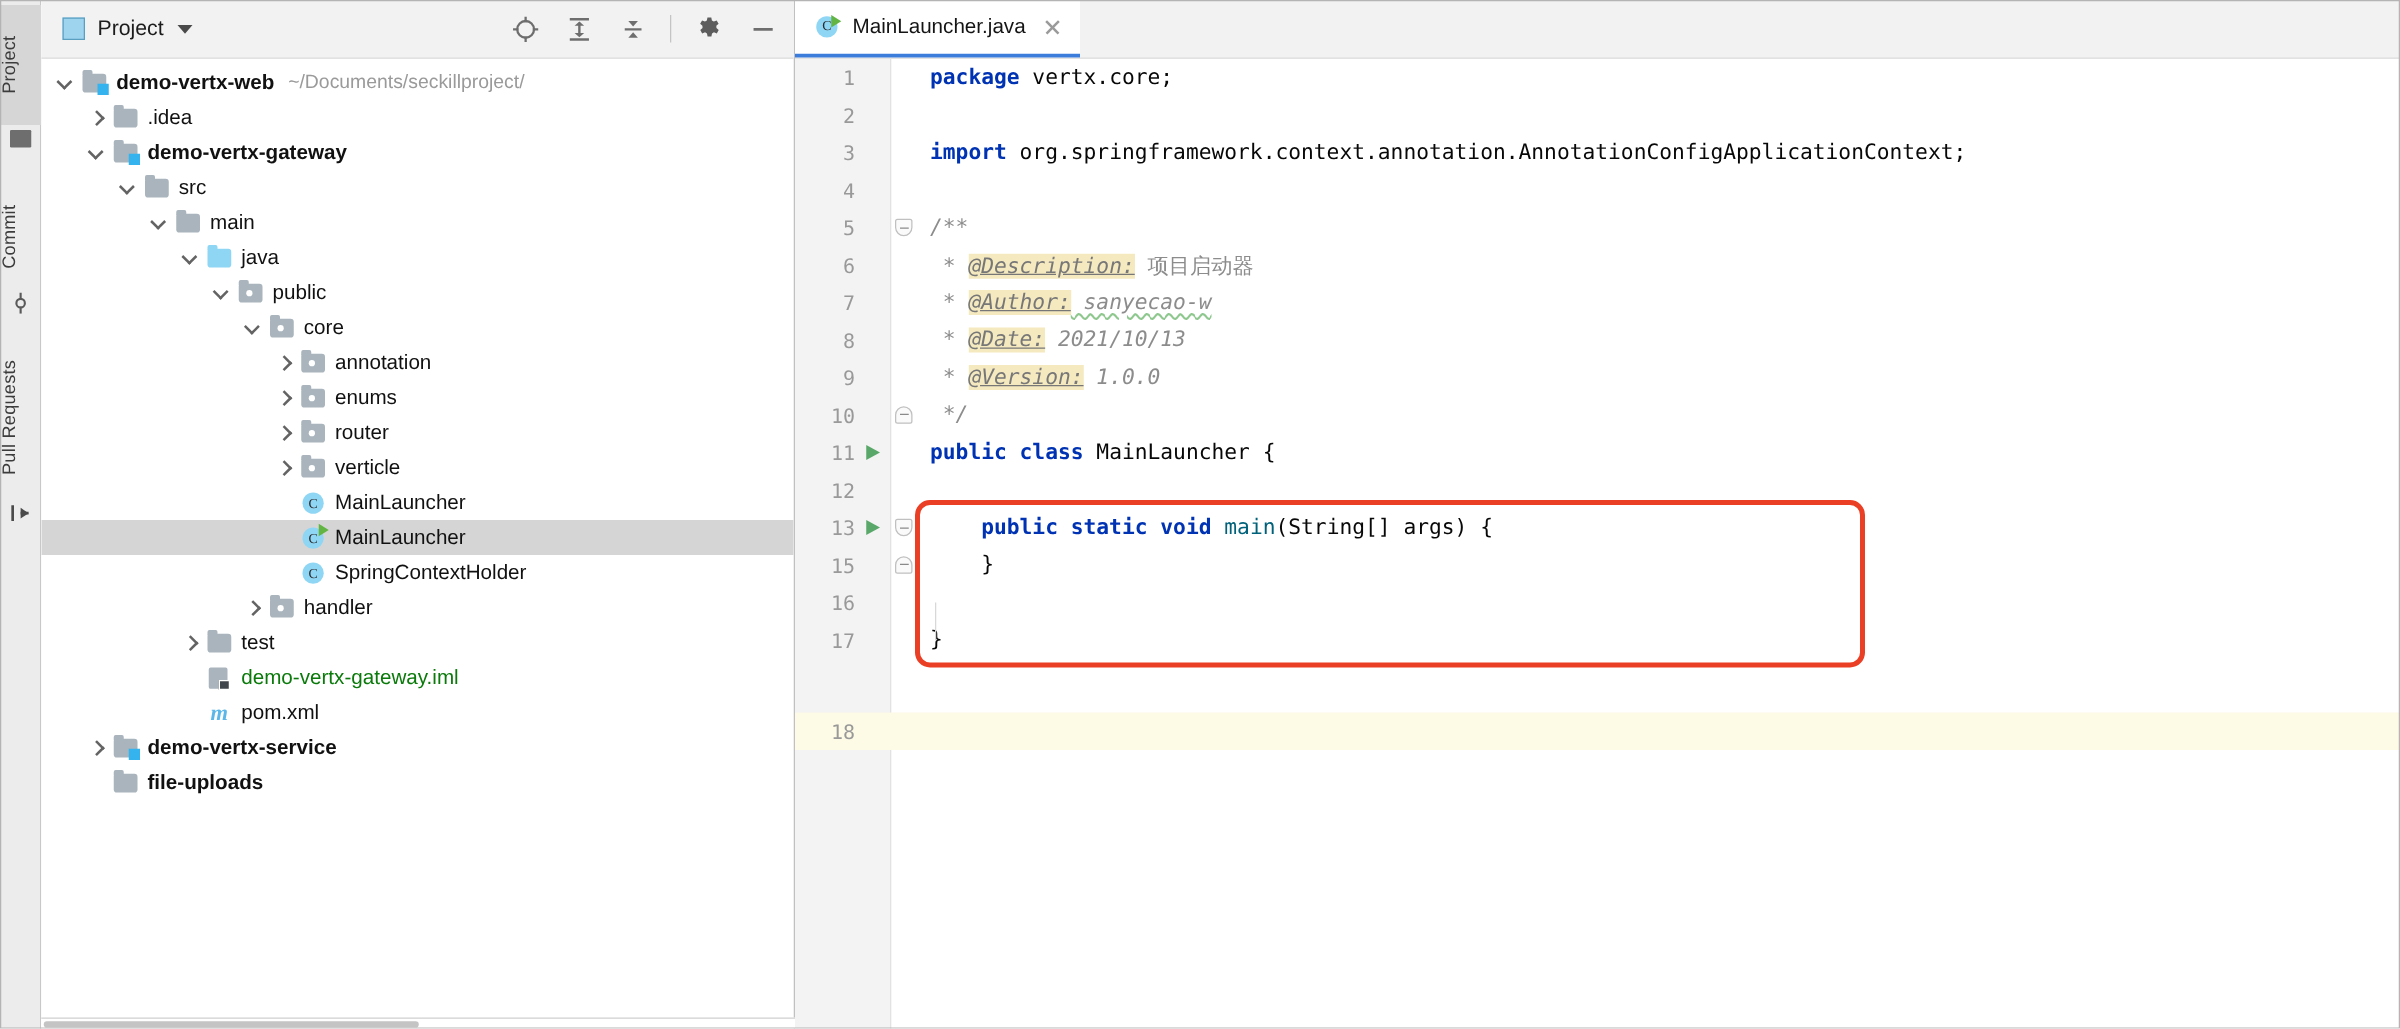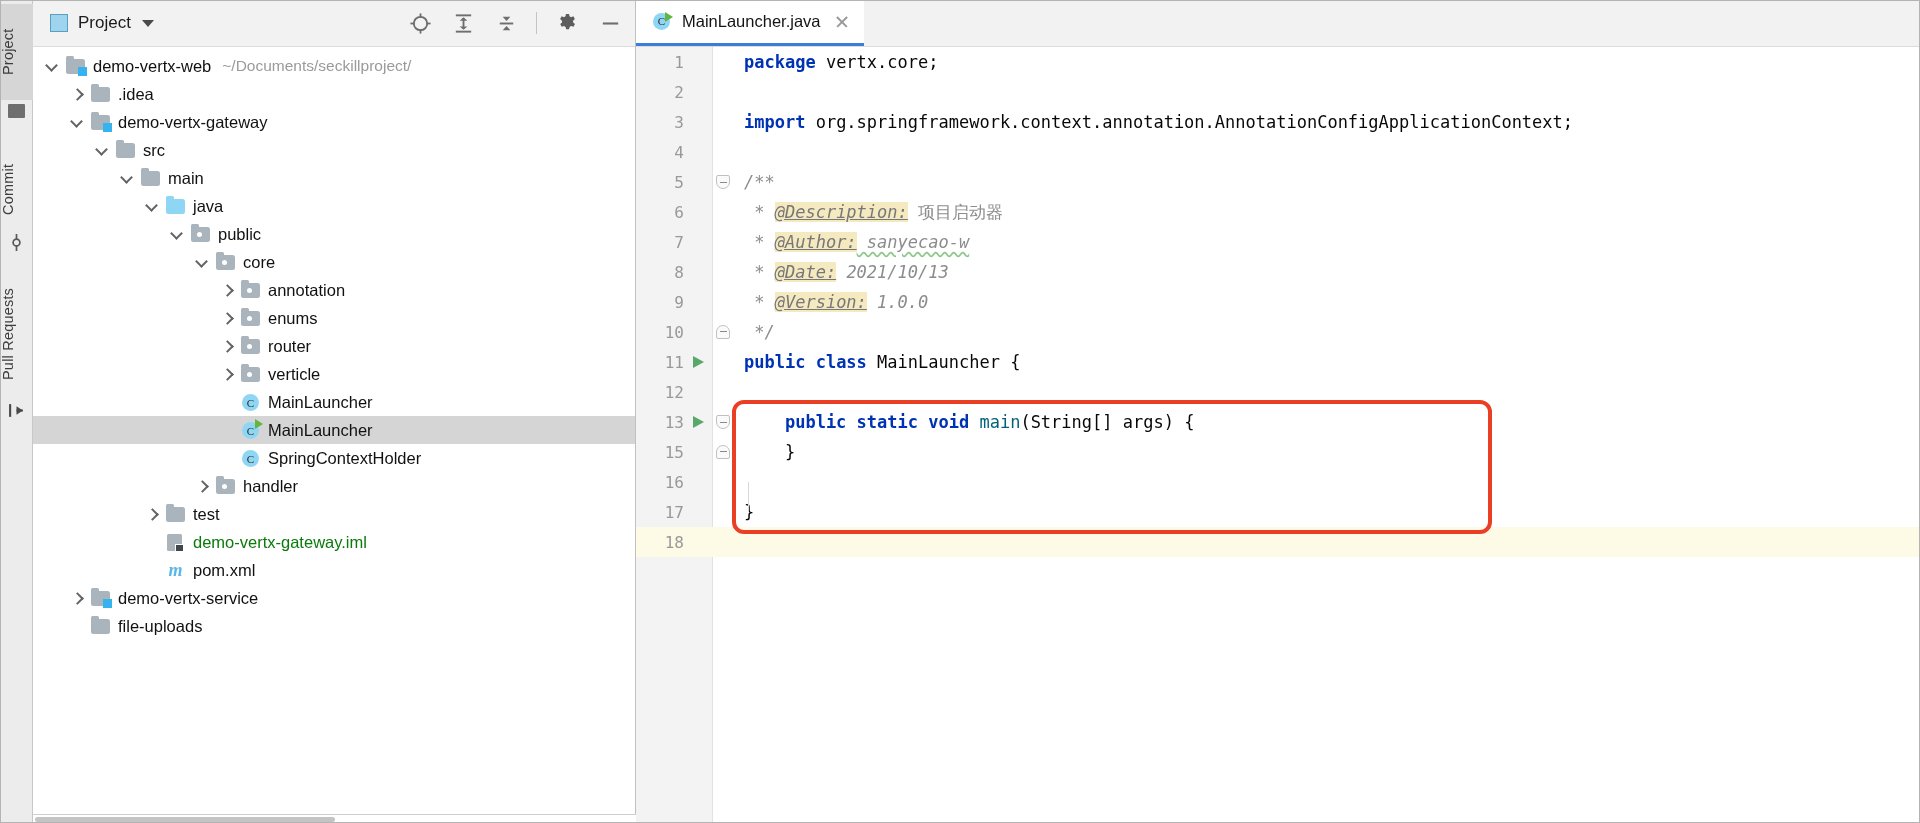--- a/index.html
+++ b/index.html
@@ -132,21 +132,21 @@
     transform: rotate(45deg);
     left: 2px; top: 2px;
   }
   .ticon {
     width: 20px; height: 18px;
     flex: 0 0 20px;
     margin-right: 7px;
     position: relative;
   }
   .tlabel { line-height: 1; }
-  .tlabel.bold { font-weight: normal; }
+  .tlabel.bold { font-weight: bold; }
   .tlabel.green { color: #0a7a0a; }
   .tpath {
     font-size: 15.5px;
     color: #9a9a9a;
     margin-left: 11px;
   }
 
   
   .ic-folder, .ic-module, .ic-src, .ic-pkg, .ic-res {
     position: absolute; left: 0; top: 2px;
@@ -297,21 +297,21 @@
   }
   .line {
     height: 30px;
     display: flex;
     align-items: center;
     font-family: "DejaVu Sans Mono", monospace;
     font-size: 17px;
     white-space: pre;
     box-sizing: border-box;
   }
-  .line.hl-bg { background: #fdfae6; }
+  .line.hl-bg { background: #fdfae6; margin-top: 43px; }
   .lnum {
     width: 53px;
     flex: 0 0 53px;
     text-align: right;
     color: #999999;
     font-family: "DejaVu Sans Mono", monospace;
     font-size: 16px;
     padding-right: 5px;
     box-sizing: border-box;
   }

